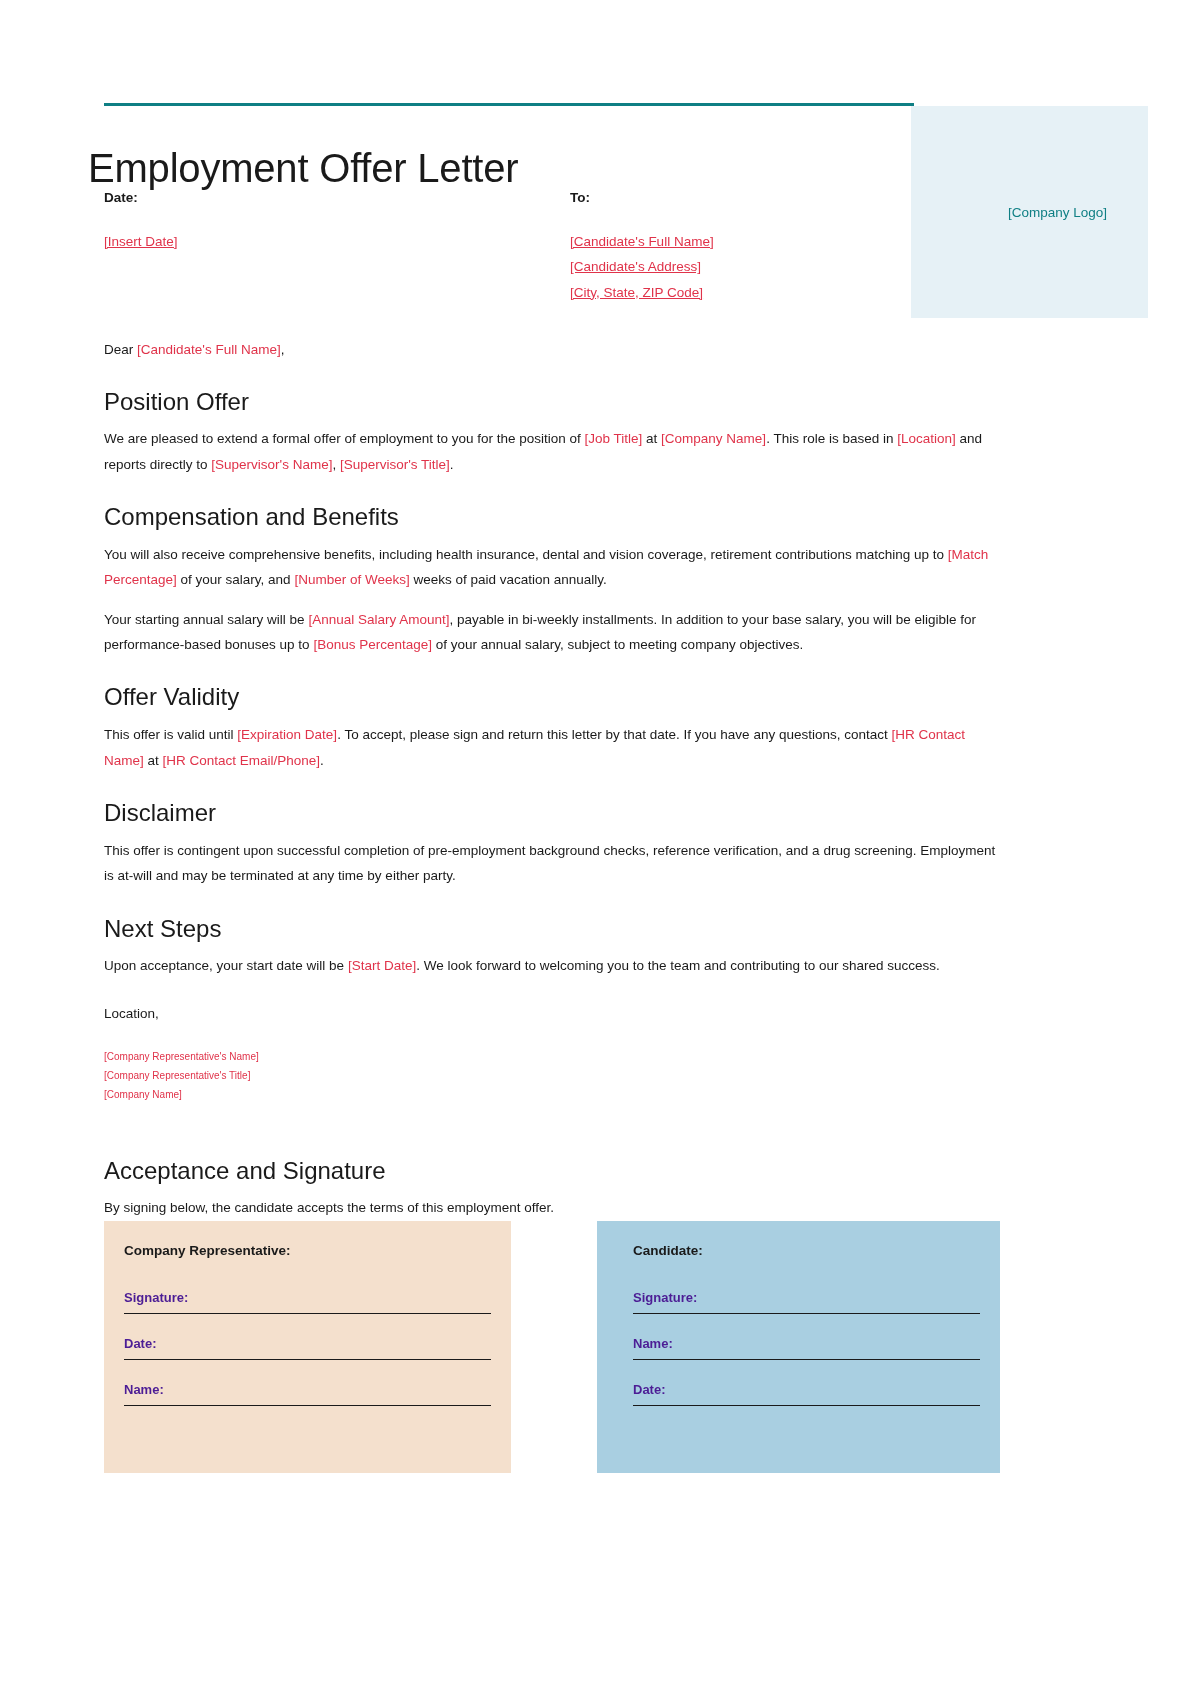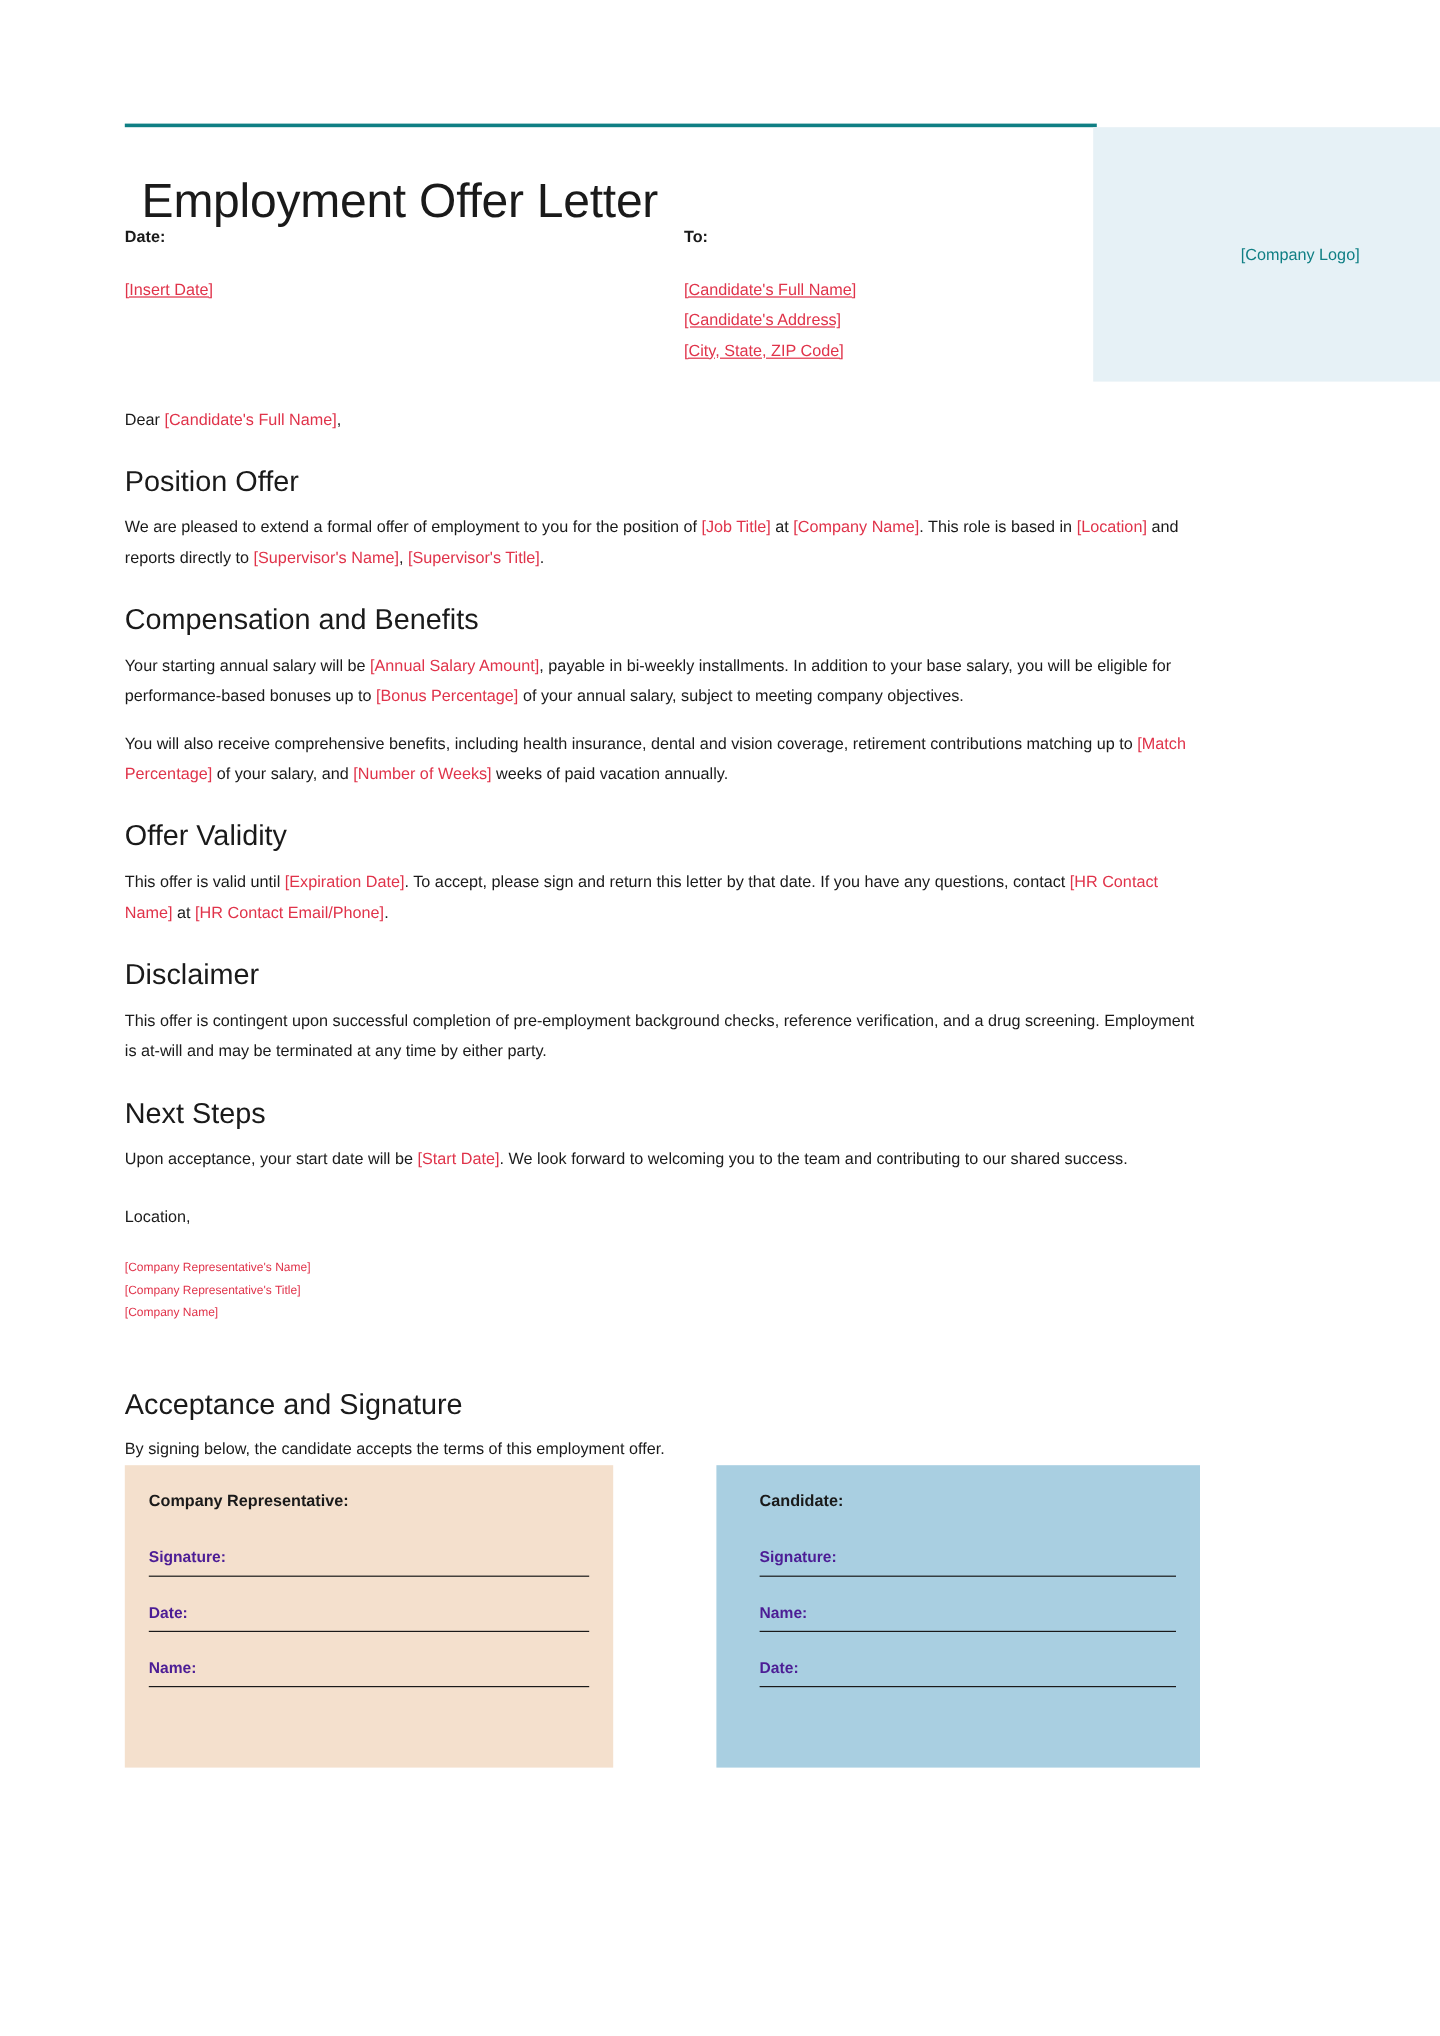--- a/index.html
+++ b/index.html
@@ -29,35 +29,35 @@
     position: absolute;
     left: 104px;
     top: 103px;
     width: 810px;
     height: 3px;
     background: #0f7f84;
   }
 
   .doc-title {
     position: absolute;
-    left: 118px;
+    left: 88px;
     top: 118px;
     width: 800px;
     font-size: 40px;
     font-weight: 400;
     letter-spacing: -0.2px;
     color: #1a1a1a;
     line-height: 1.18;
   }
 
   .logo-box {
     position: absolute;
     left: 911px;
     top: 106px;
-    width: 289px;
+    width: 237px;
     height: 212px;
     background: #e6f1f6;
     display: flex;
     align-items: center;
     justify-content: center;
   }
   .logo-box .logo-text {
     font-size: 13.5px;
     color: #0f7f84;
     text-align: center;
@@ -219,22 +219,22 @@
   </div>
 
   <div class="body-wrap">
 
     <p class="salutation"><span>Dear </span><span class="ph">[Candidate's Full Name]</span><span>,</span></p>
 
     <h2 class="section">Position Offer</h2>
     <p class="para"><span>We are pleased to extend a formal offer of employment to you for the position of </span><span class="ph">[Job Title]</span><span> at </span><span class="ph">[Company Name]</span><span>. This role is based in </span><span class="ph">[Location]</span><span> and reports directly to </span><span class="ph">[Supervisor's Name]</span><span>, </span><span class="ph">[Supervisor's Title]</span><span>.</span></p>
 
     <h2 class="section">Compensation and Benefits</h2>
+    <p class="para"><span>You will also receive comprehensive benefits, including health insurance, dental and vision coverage, retirement contributions matching up to </span><span class="ph">[Match Percentage]</span><span> of your salary, and </span><span class="ph">[Number of Weeks]</span><span> weeks of paid vacation annually.</span></p>
     <p class="para"><span>Your starting annual salary will be </span><span class="ph">[Annual Salary Amount]</span><span>, payable in bi-weekly installments. In addition to your base salary, you will be eligible for performance-based bonuses up to </span><span class="ph">[Bonus Percentage]</span><span> of your annual salary, subject to meeting company objectives.</span></p>
-    <p class="para"><span>You will also receive comprehensive benefits, including health insurance, dental and vision coverage, retirement contributions matching up to </span><span class="ph">[Match Percentage]</span><span> of your salary, and </span><span class="ph">[Number of Weeks]</span><span> weeks of paid vacation annually.</span></p>
 
     <h2 class="section">Offer Validity</h2>
     <p class="para"><span>This offer is valid until </span><span class="ph">[Expiration Date]</span><span>. To accept, please sign and return this letter by that date. If you have any questions, contact </span><span class="ph">[HR Contact Name]</span><span> at </span><span class="ph">[HR Contact Email/Phone]</span><span>.</span></p>
 
     <h2 class="section">Disclaimer</h2>
     <p class="para">This offer is contingent upon successful completion of pre-employment background checks, reference verification, and a drug screening. Employment is at-will and may be terminated at any time by either party.</p>
 
     <h2 class="section">Next Steps</h2>
     <p class="para tight"><span>Upon acceptance, your start date will be </span><span class="ph">[Start Date]</span><span>. We look forward to welcoming you to the team and contributing to our shared success.</span></p>
 

